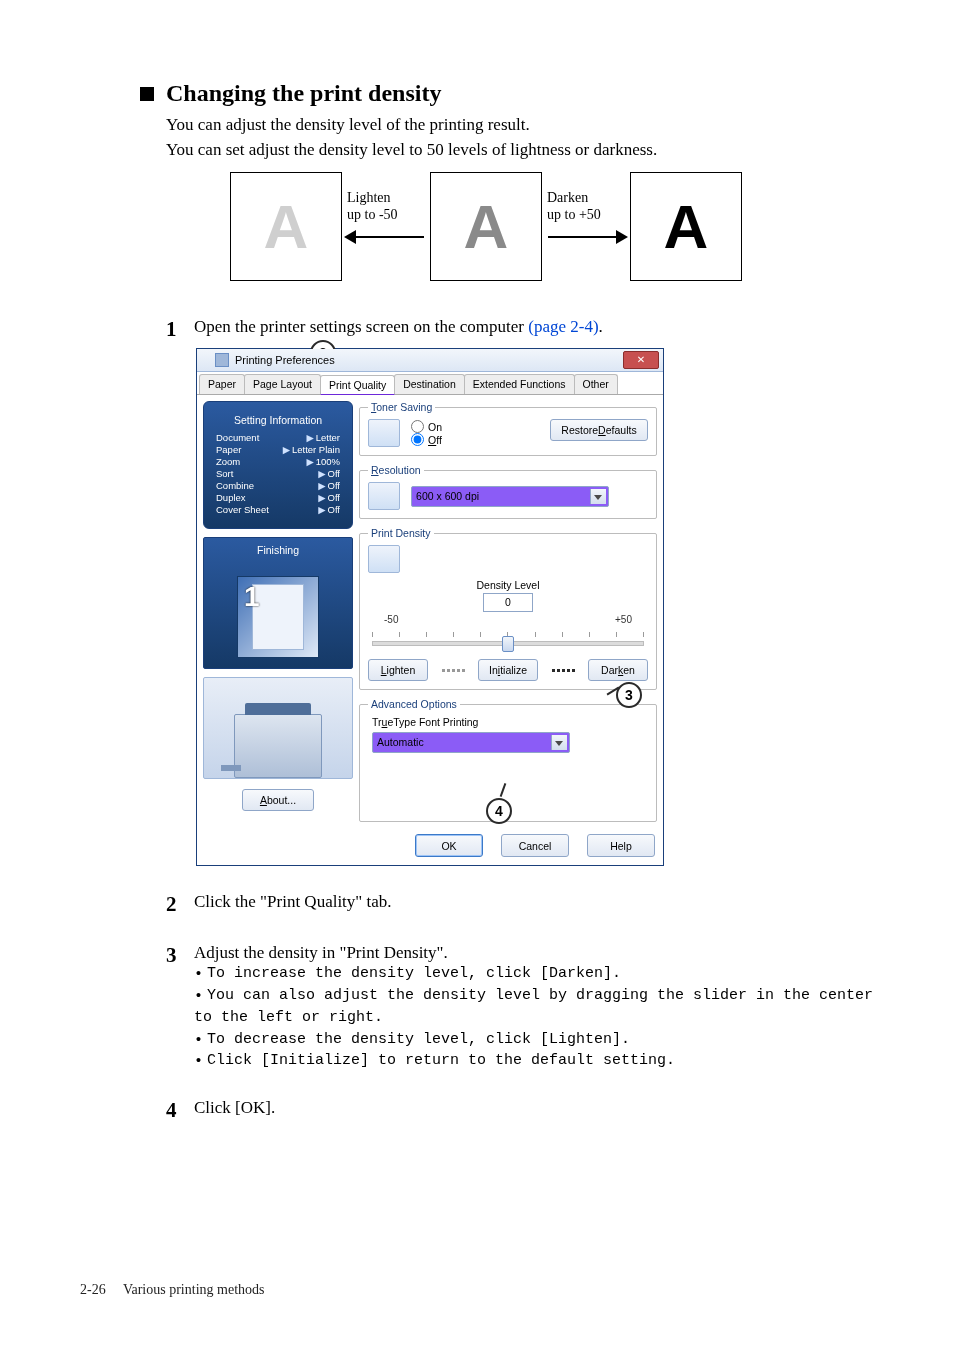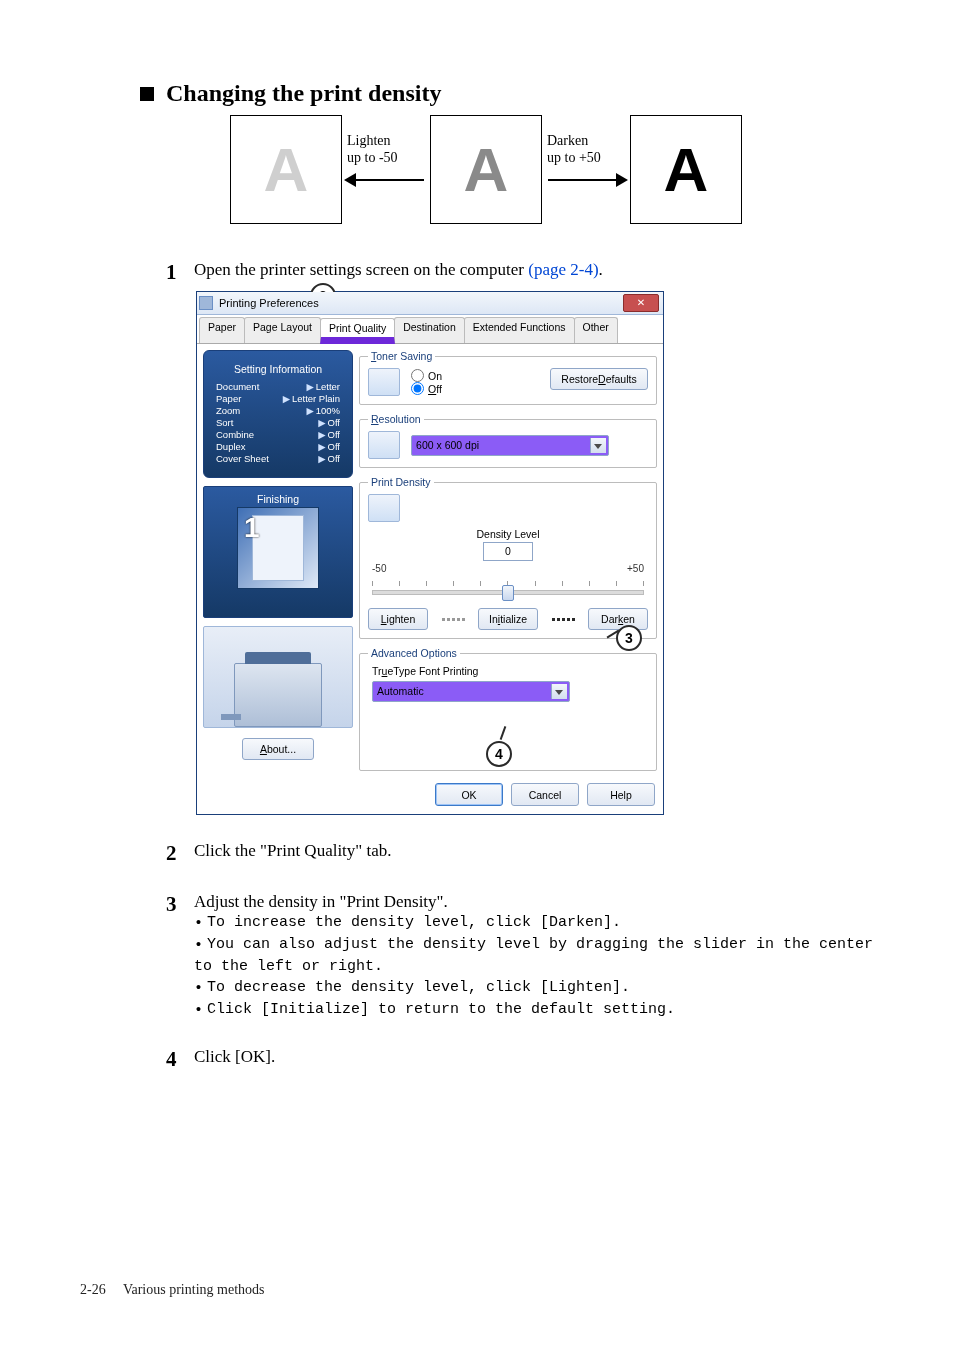--- a/index.html
+++ b/index.html
@@ -131,21 +131,21 @@
     width: 466px;
     font-family: "Segoe UI", Tahoma, sans-serif;
     font-size: 11px;
     color: #000;
   }
   .shot-title {
     background: linear-gradient(#f2f6fb,#dde7f5);
     height: 22px;
     display: flex;
     align-items: center;
-    padding: 0 2px;
+    padding: 0 18px;
     border-bottom: 1px solid #9fb7d9;
     position: relative;
   }
   .shot-title .sq {
     width: 12px; height: 12px; background:#9fb7d9; margin-right:6px; border:1px solid #6a8fc5;
   }
   .shot-close {
     position: absolute; right: 4px; top: 2px;
     width: 34px; height: 16px;
     background: #c75050; border:1px solid #8a2d2d; border-radius:2px;
@@ -162,21 +162,21 @@
     padding: 3px 8px 3px 8px;
     border: 1px solid #bbb;
     border-bottom: none;
     background:#eee;
     margin-right: -1px;
     font-size: 10.5px;
     border-top-left-radius: 3px;
     border-top-right-radius: 3px;
     white-space: nowrap;
   }
-  .tab.active { background:#fff; border-bottom: 7px solid #6d28d9; position:relative; top:1px; }
+  .tab.active { background:#fff; border-bottom: 1px solid #6d28d9; position:relative; top:1px; }
   .shot-body {
     display: flex;
     padding: 6px;
     gap: 6px;
   }
   .left-col { width: 150px; display:flex; flex-direction:column; gap:8px; }
   .right-col { flex:1; display:flex; flex-direction:column; gap:8px; }
 
   .panel {
     border: 1px solid #1a3f7a;
@@ -189,21 +189,21 @@
   .panel .ptitle { text-align:center; font-size:10.5px; margin-bottom:6px; }
   .panel .row { display:flex; justify-content:space-between; margin: 1px 0; font-size:9.5px; }
   .panel .arrow { color:#cfe2ff; margin-right:2px; }
 
   .fin-panel {
     border:1px solid #1a3f7a;
     background: linear-gradient(#2b5aa0,#153966);
     color:#fff; border-radius:2px; padding:6px; height:118px;
     display:flex; flex-direction:column; align-items:center;
   }
-  .fin-panel .ptitle { text-align:center; font-size:10.5px; margin-bottom:2px; }
+  .fin-panel .ptitle { text-align:center; font-size:10.5px; margin-bottom:20px; }
   .thumb {
     width: 80px; height: 80px; background: linear-gradient(135deg,#3f6fb5,#dfe9f7);
     border:1px solid #153966; position:relative; display:flex;align-items:center;justify-content:center;
   }
   .thumb .sheet { width:50px;height:64px;background:#eef3fb;border:1px solid #9fb7d9; }
   .mkr { position:absolute; font-family: Arial; font-weight:bold; font-size:28px; color:#fff;
     text-shadow:0 0 2px #000; }
   .mkr1 { top:4px; left:6px; }
 
   .device { height: 100px; background: linear-gradient(#e8eef7,#c5d4ea); border:1px solid #9fb7d9;
@@ -259,21 +259,21 @@
   }
 
   .density-box {
     text-align:center;
   }
   .density-center { font-size:10.5px; margin: 2px 0; }
   .dv {
     display:inline-block; width:48px; height:17px; border:1px solid #8fa6c8; background:#fff;
     font-size:10.5px; line-height:17px; text-align:center;
   }
-  .scale { display:flex; justify-content:space-between; font-size:10px; margin: 2px 4px; color:#333; }
+  .scale { display:flex; justify-content:space-between; font-size:10px; margin: 2px 16px; color:#333; }
   .slider-line {
     margin: 0 4px; height: 28px; position:relative;
   }
   .slider-ticks {
     position:absolute; left:0; right:0; top:5px; height:5px;
     display:flex; justify-content:space-between;
   }
   .slider-ticks i { width:1px; height:5px; background:#9a9a9a; display:block; }
   .slider-track {
     position:absolute; left:0; right:0; top:14px; height:3px; background:#dcdcdc; border:1px solid #bcbcbc;
@@ -289,21 +289,21 @@
     background:linear-gradient(#f7f9fc,#e1e8f3);border-radius:3px;
     display:flex;align-items:center;justify-content:center;
   }
   .dots { display:flex; gap:2px; }
   .dots i { width:3px; height:3px; background:#999; display:block; }
   .dots.dark i { background:#2a2a2a; }
 
   .dlg-footer {
     border-top: 0;
     padding: 6px 8px 8px 0;
-    display:flex; justify-content:flex-end; gap:8px;
+    display:flex; justify-content:flex-end; gap:18px;
   }
   .dlg-btn {
     width:66px;height:21px;border:1px solid #8fa6c8;background:linear-gradient(#f7f9fc,#e1e8f3);
     border-radius:3px;font-size:10.5px;display:flex;align-items:center;justify-content:center;
   }
   .dlg-btn.ok { border:1px solid #3b79c8; box-shadow: 0 0 0 1px #9dc4f7 inset; }
 
   
   .callout {
     position:absolute; width:22px; height:22px; border:2px solid #2a2a2a; border-radius:50%;
@@ -330,20 +330,24 @@
   }
   .u { text-decoration: underline; }
 </style>
 </head>
 <body>
 
 <div class="page">
   <div class="heading-row">
     <div class="bullet"></div>
     <div class="heading">Changing the print density</div>
+  </div>
+  <div class="intro">
+    <div>You can adjust the density level of the printing result.</div>
+    <div>You can set adjust the density level to 50 levels of lightness or darkness.</div>
   </div>
 
   <div class="diagram">
     <div class="dia-box">
       <span class="bigA a-light">A</span>
     </div>
     <div class="dia-gap">
       <div class="gap-text">
         <span>Lighten</span><br>
         <span>up to -50</span>

